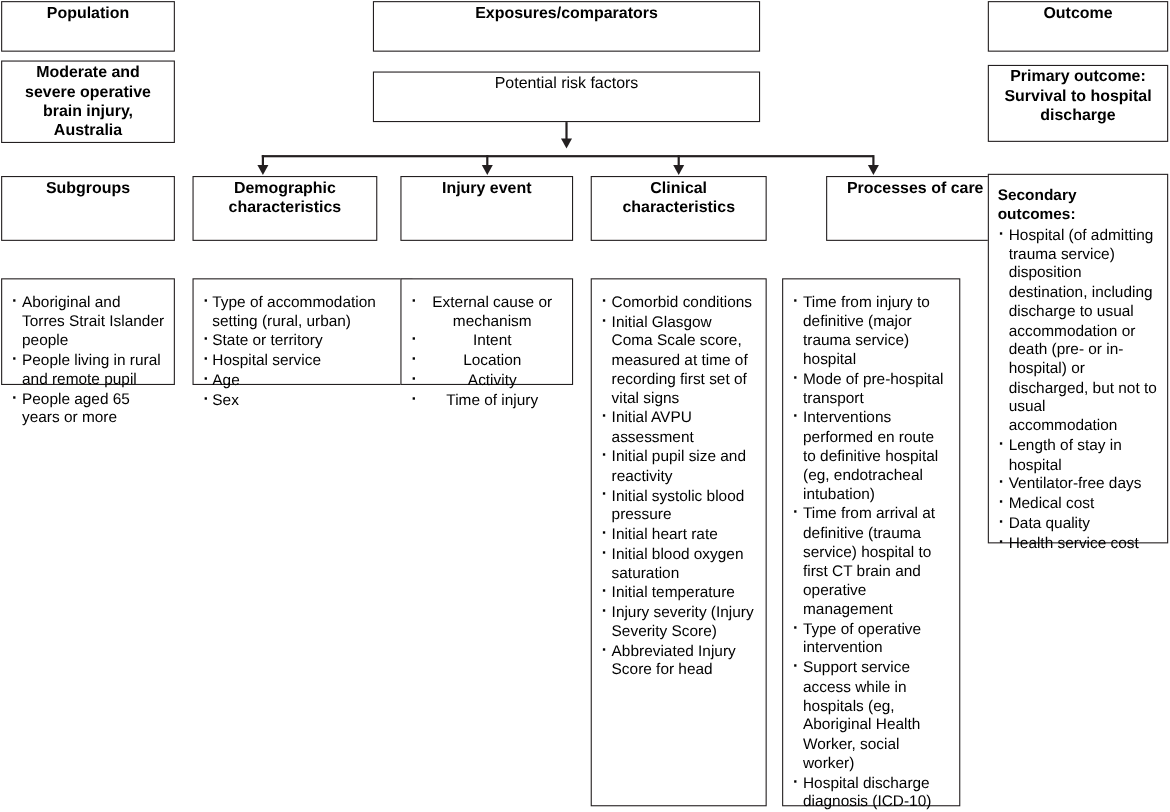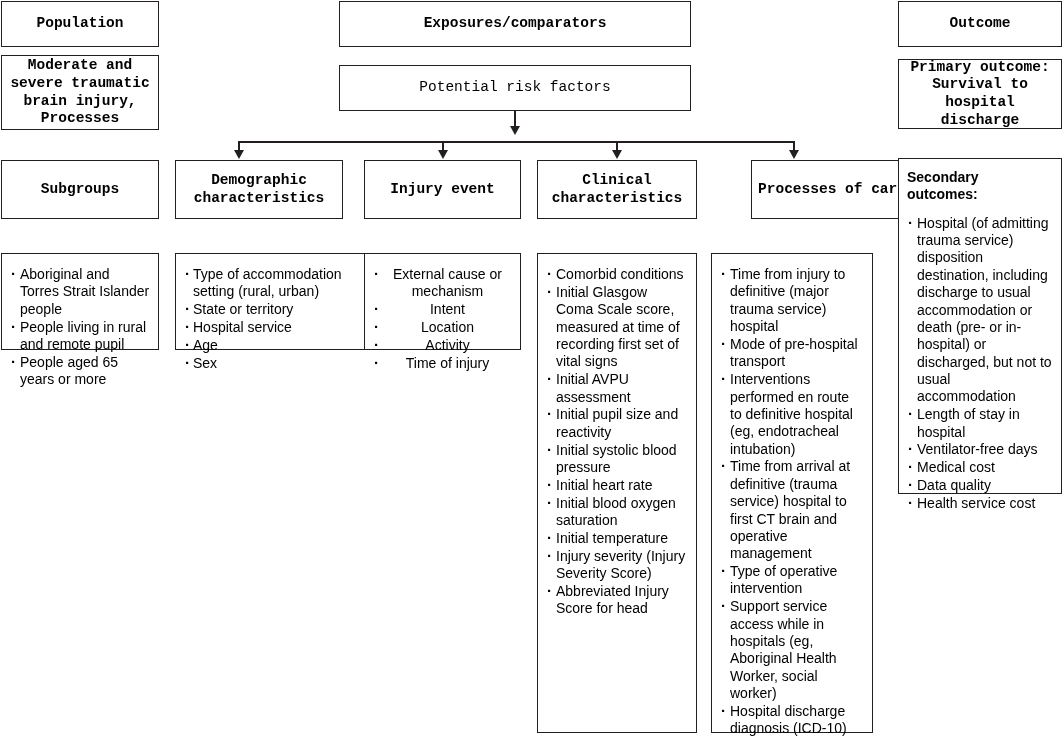--- a/index.html
+++ b/index.html
@@ -19,28 +19,26 @@
     overflow: hidden;
   }
   .box {
     position: absolute;
     box-sizing: border-box;
     border: 1.6px solid #231f20;
     background: #ffffff;
   }
   .hbox {
     display: flex;
-    align-items: center;
     justify-content: center;
     text-align: center;
     font-size: 14.5px;
     font-weight: bold;
     line-height: 1.22;
     padding: 2px 6px;
-    font-family: Liberation Mono, monospace;
   }
   .hbox.plain {
     font-weight: normal;
   }
   .listbox {
     padding: 12px 8px 8px 8px;
     font-size: 14px;
     line-height: 1.24;
   }
   ul.items {
@@ -60,21 +58,21 @@
     top: -1px;
     font-weight: bold;
     font-size: 15px;
   }
   ul.items.tight > li {
     padding-left: 9px;
   }
   .sec-title {
     font-weight: bold;
     font-size: 14px;
-    margin: 0 0 11px 0;
+    margin: 0 0 1px 0;
     line-height: 1.24;
   }
   
   .ln {
     position: absolute;
     background: #231f20;
   }
   .vln { width: 1.6px; }
   .hln { height: 1.6px; }
   .arrow {
@@ -89,21 +87,21 @@
 </head>
 <body>
 
 <div id="canvas">
 
   <div class="box hbox" style="left:1px; top:1px; width:158px; height:46px;">
     <span>Population</span>
   </div>
 
   <div class="box hbox" style="left:1px; top:55px; width:158px; height:75px;">
-    <span>Moderate and severe traumatic brain injury, Processes</span>
+    <span>Moderate and severe operative brain injury, Australia</span>
   </div>
 
   <div class="box hbox" style="left:1px; top:160px; width:158px; height:59px;">
     <span>Subgroups</span>
   </div>
 
   <div class="box listbox" style="left:1px; top:253px; width:158px; height:97px;">
     <ul class="items">
       <li>Aboriginal and Torres Strait Islander people</li>
       <li>People living in rural and remote pupil</li>

